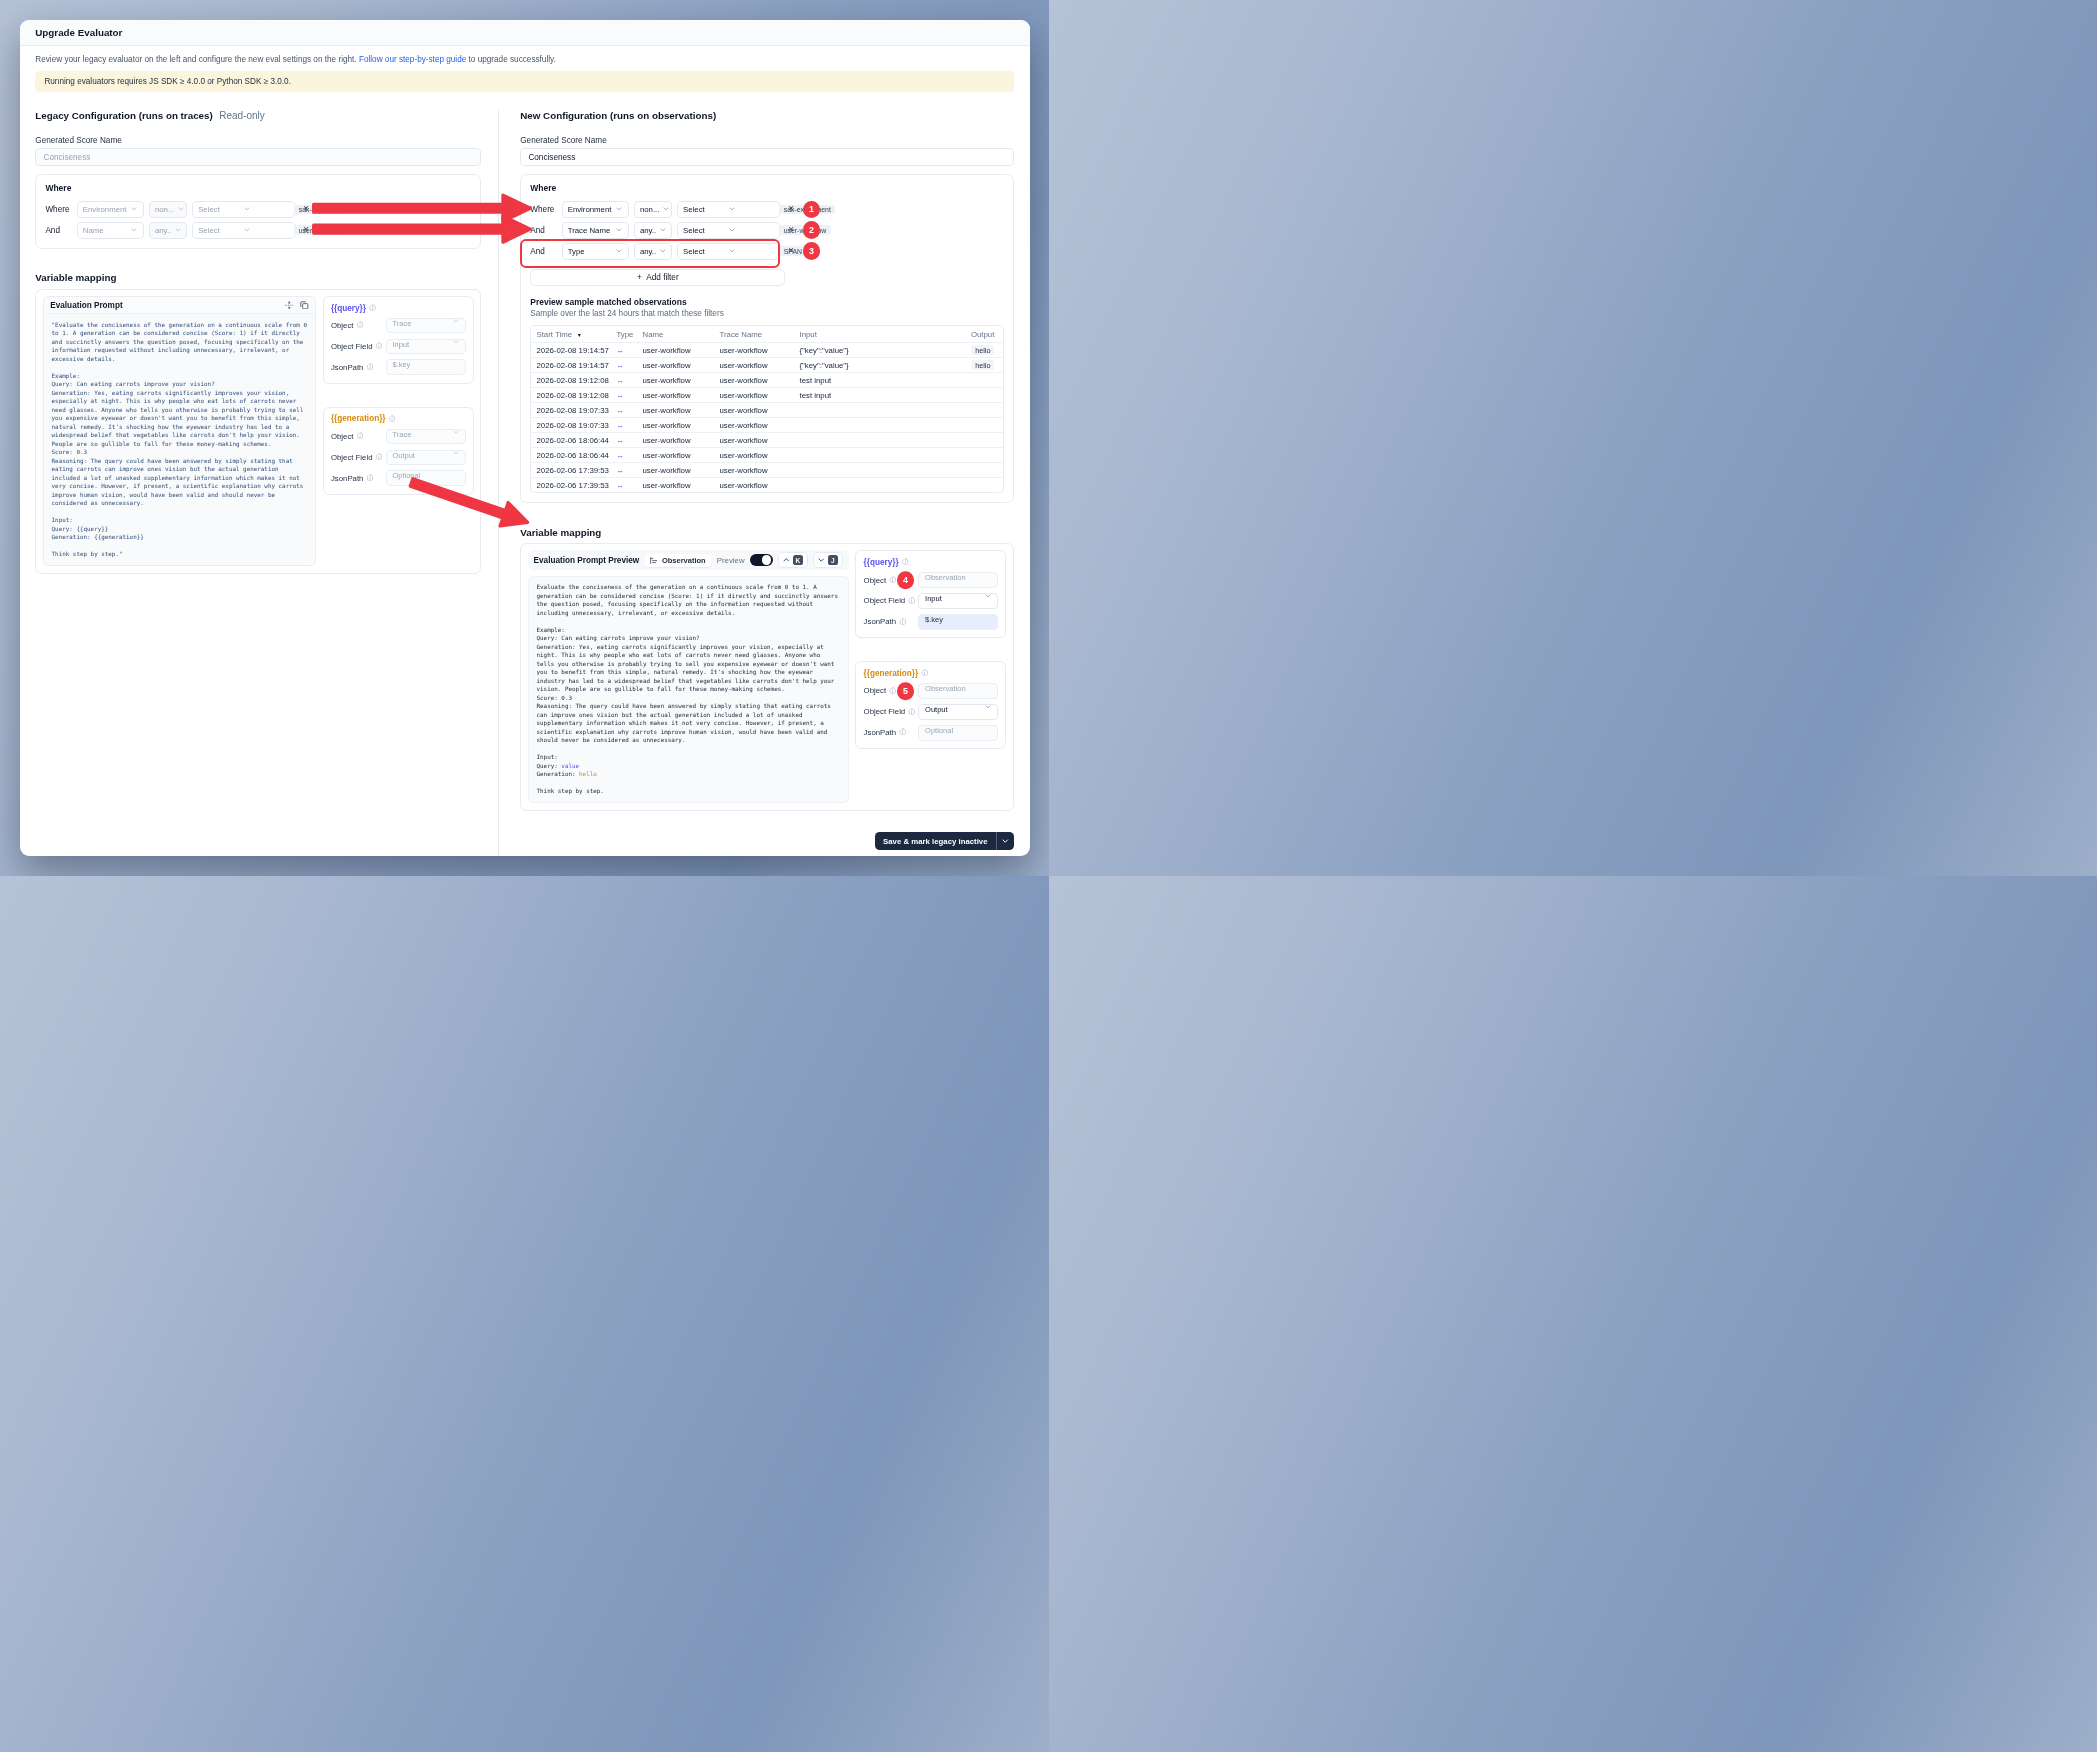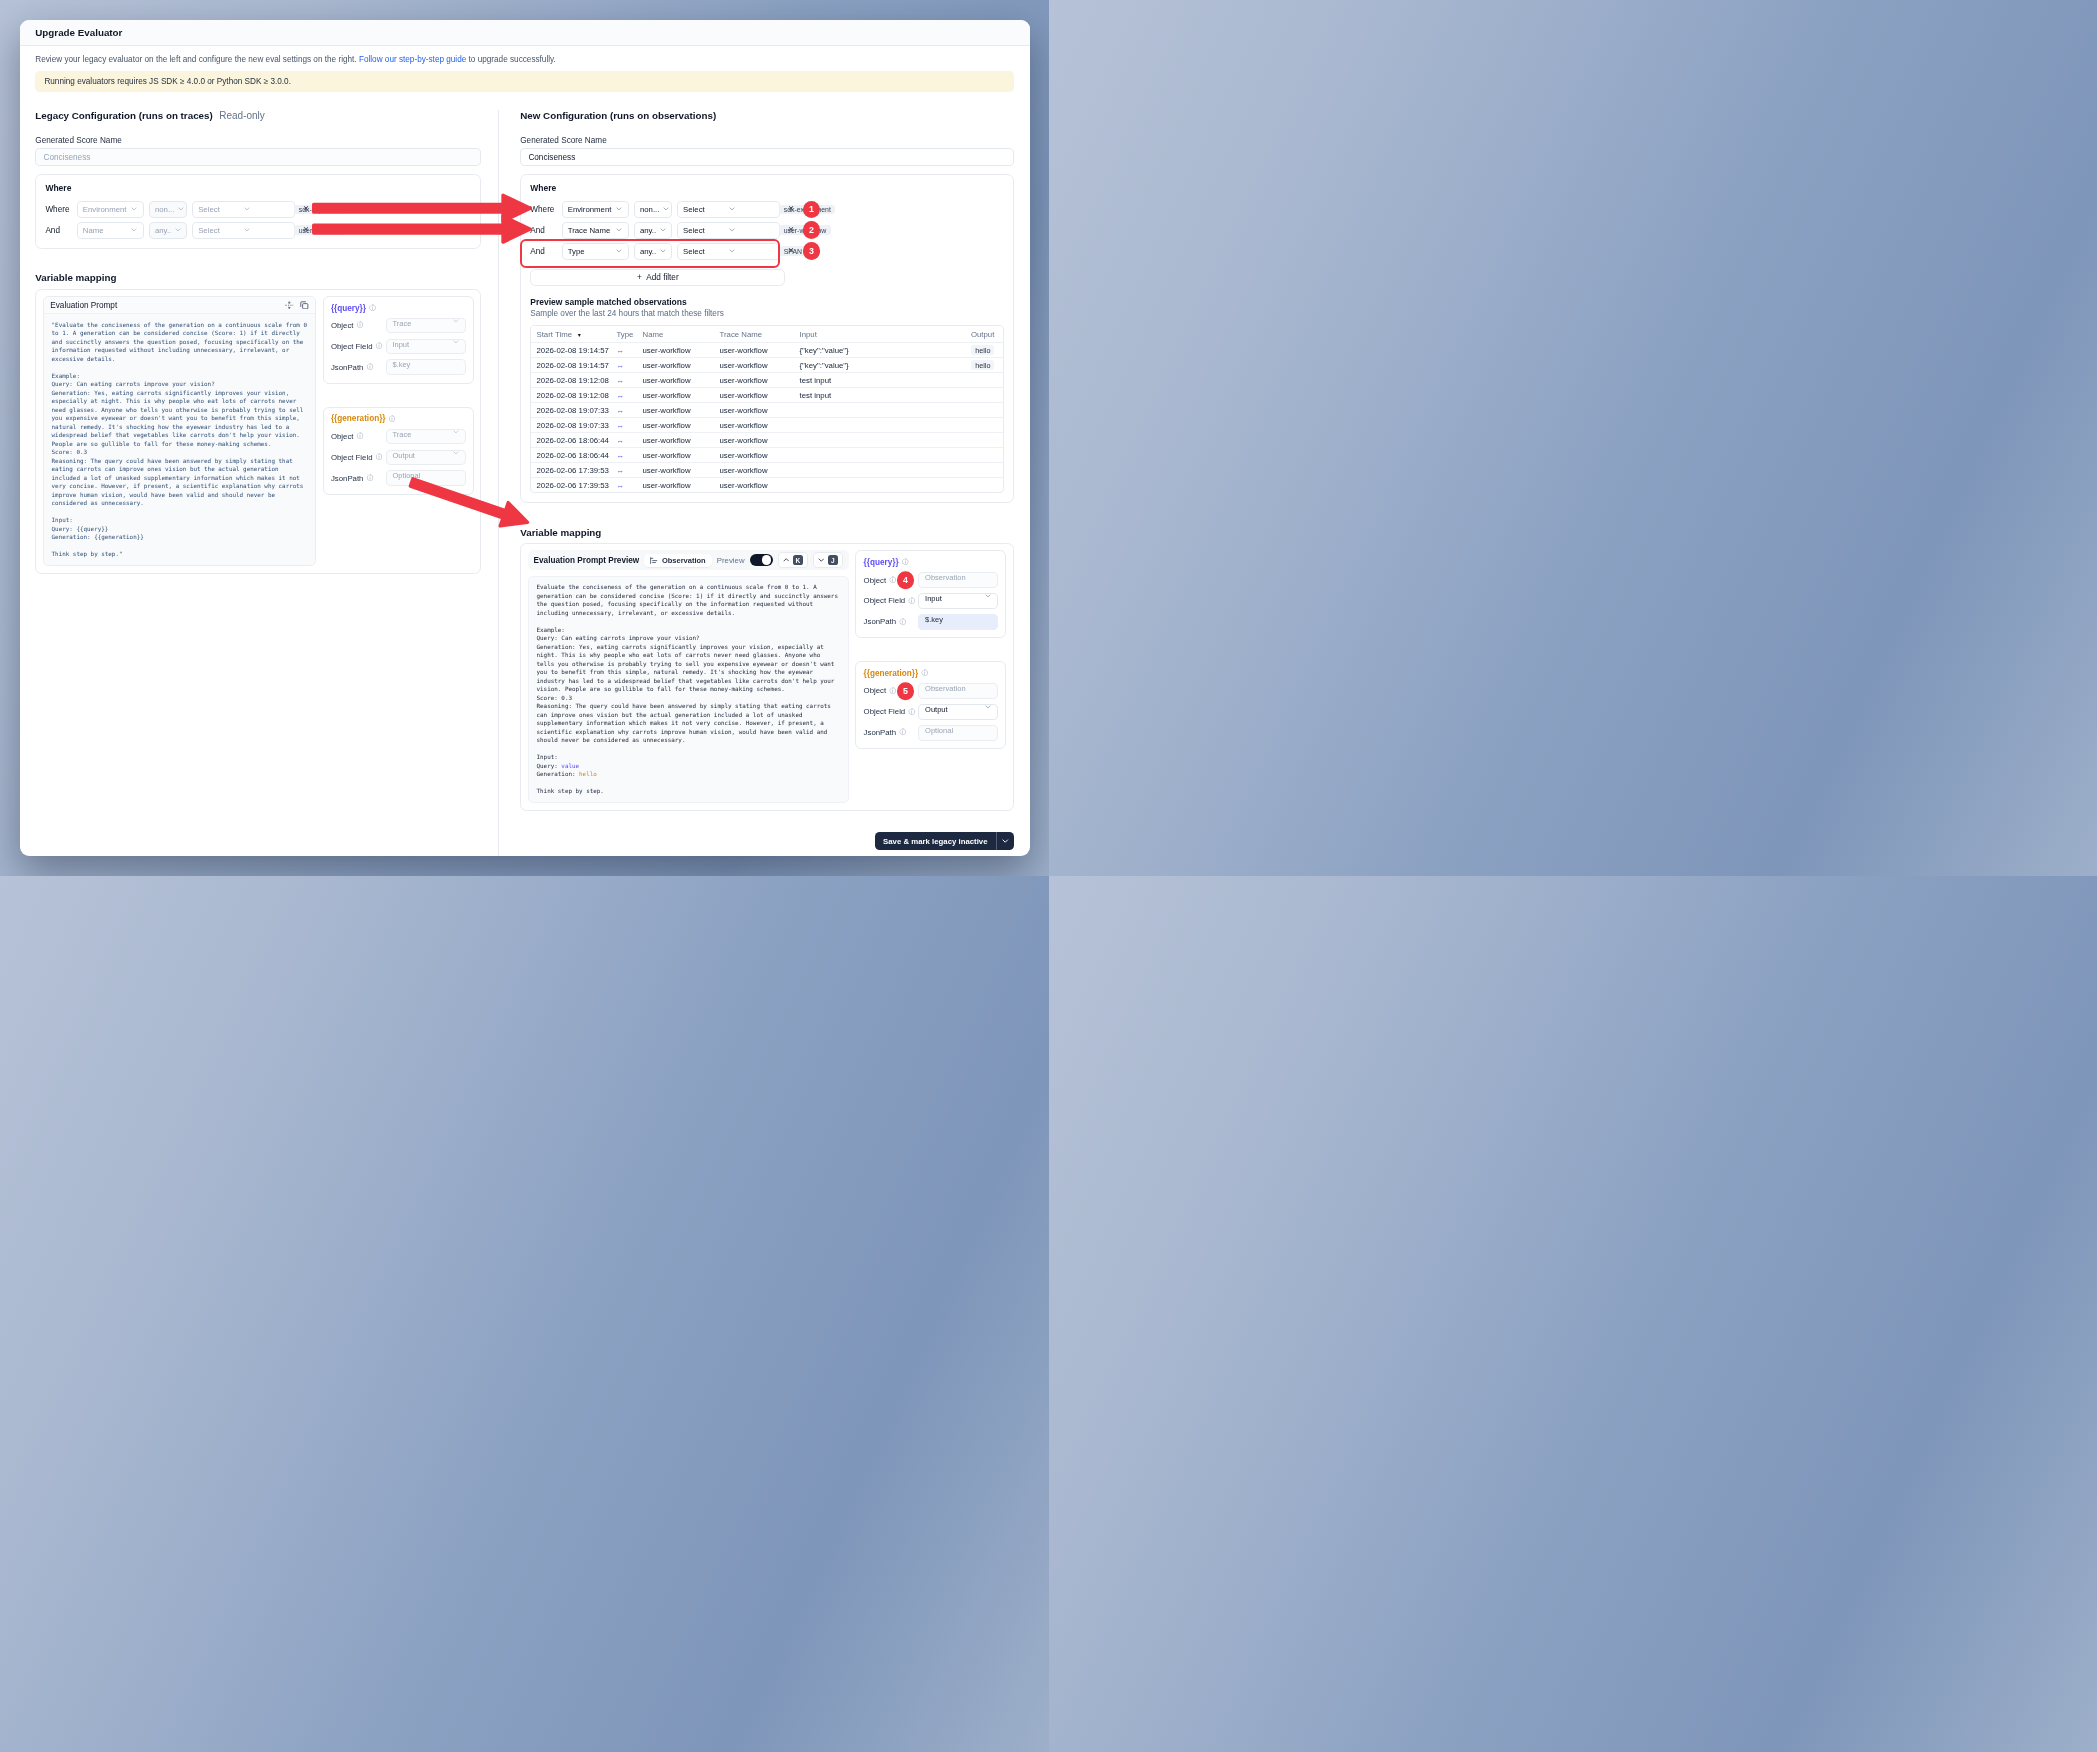--- a/index.html
+++ b/index.html
@@ -72,21 +72,21 @@
   .type-glyph { color:#6366f1; font-size:7.8px; }
   .out-chip { display:inline-block; background:#f1f4f8; border-radius:2.6px; padding:0.7px 3.9px; font-size:7.2px; color:#27303f; }
   .sort-glyph { font-size:5.2px; color:#101828; margin-left:2.6px; }
 
   .vm-heading { margin-top:23.5px; font-size:9.8px; font-weight:bold; color:#101828; }
   .vm-container { margin-top:5.2px; border:0.7px solid #e7ebf0; border-radius:6.5px; padding:6.5px; display:flex; gap:6.5px; align-items:flex-start; }
   .vm-main { flex:1; min-width:0; }
   .prompt-card { border:0.7px solid #e9edf2; border-radius:5.2px; overflow:hidden; }
   .prompt-card-header { background:#fafbfc; border-bottom:0.7px solid #eef1f5; height:17px;
     display:flex; align-items:center; padding:0 6.5px; gap:5.2px; }
-  .prompt-card-title { font-size:8.2px; font-weight:normal; color:#101828; }
+  .prompt-card-title { font-size:8.2px; font-weight:bold; color:#101828; }
   .hdr-icons { margin-left:auto; display:flex; gap:6.5px; align-items:center; }
   .promptbox { background:#f8fafc; padding:6.5px 7.8px; font-family:"DejaVu Sans Mono", monospace;
     font-size:5.9px; line-height:8.5px; color:#2f4e76; white-space:pre-wrap; word-break:break-word; }
   .promptbox.neutral { color:#232d3d; border:0.7px solid #eef1f5; border-radius:5.2px; }
   .q-color { color:#5b4cf5; }
   .g-color { color:#d98706; }
 
   .vm-side { width:151px; flex:0 0 151px; display:flex; flex-direction:column; gap:23px; }
   .var-card { border:0.7px solid #e7ebf0; border-radius:5.9px; padding:6.5px 7.2px 7.8px 7.2px; }
   .var-title { font-size:8.2px; font-weight:bold; display:flex; align-items:center; gap:3.3px; }

